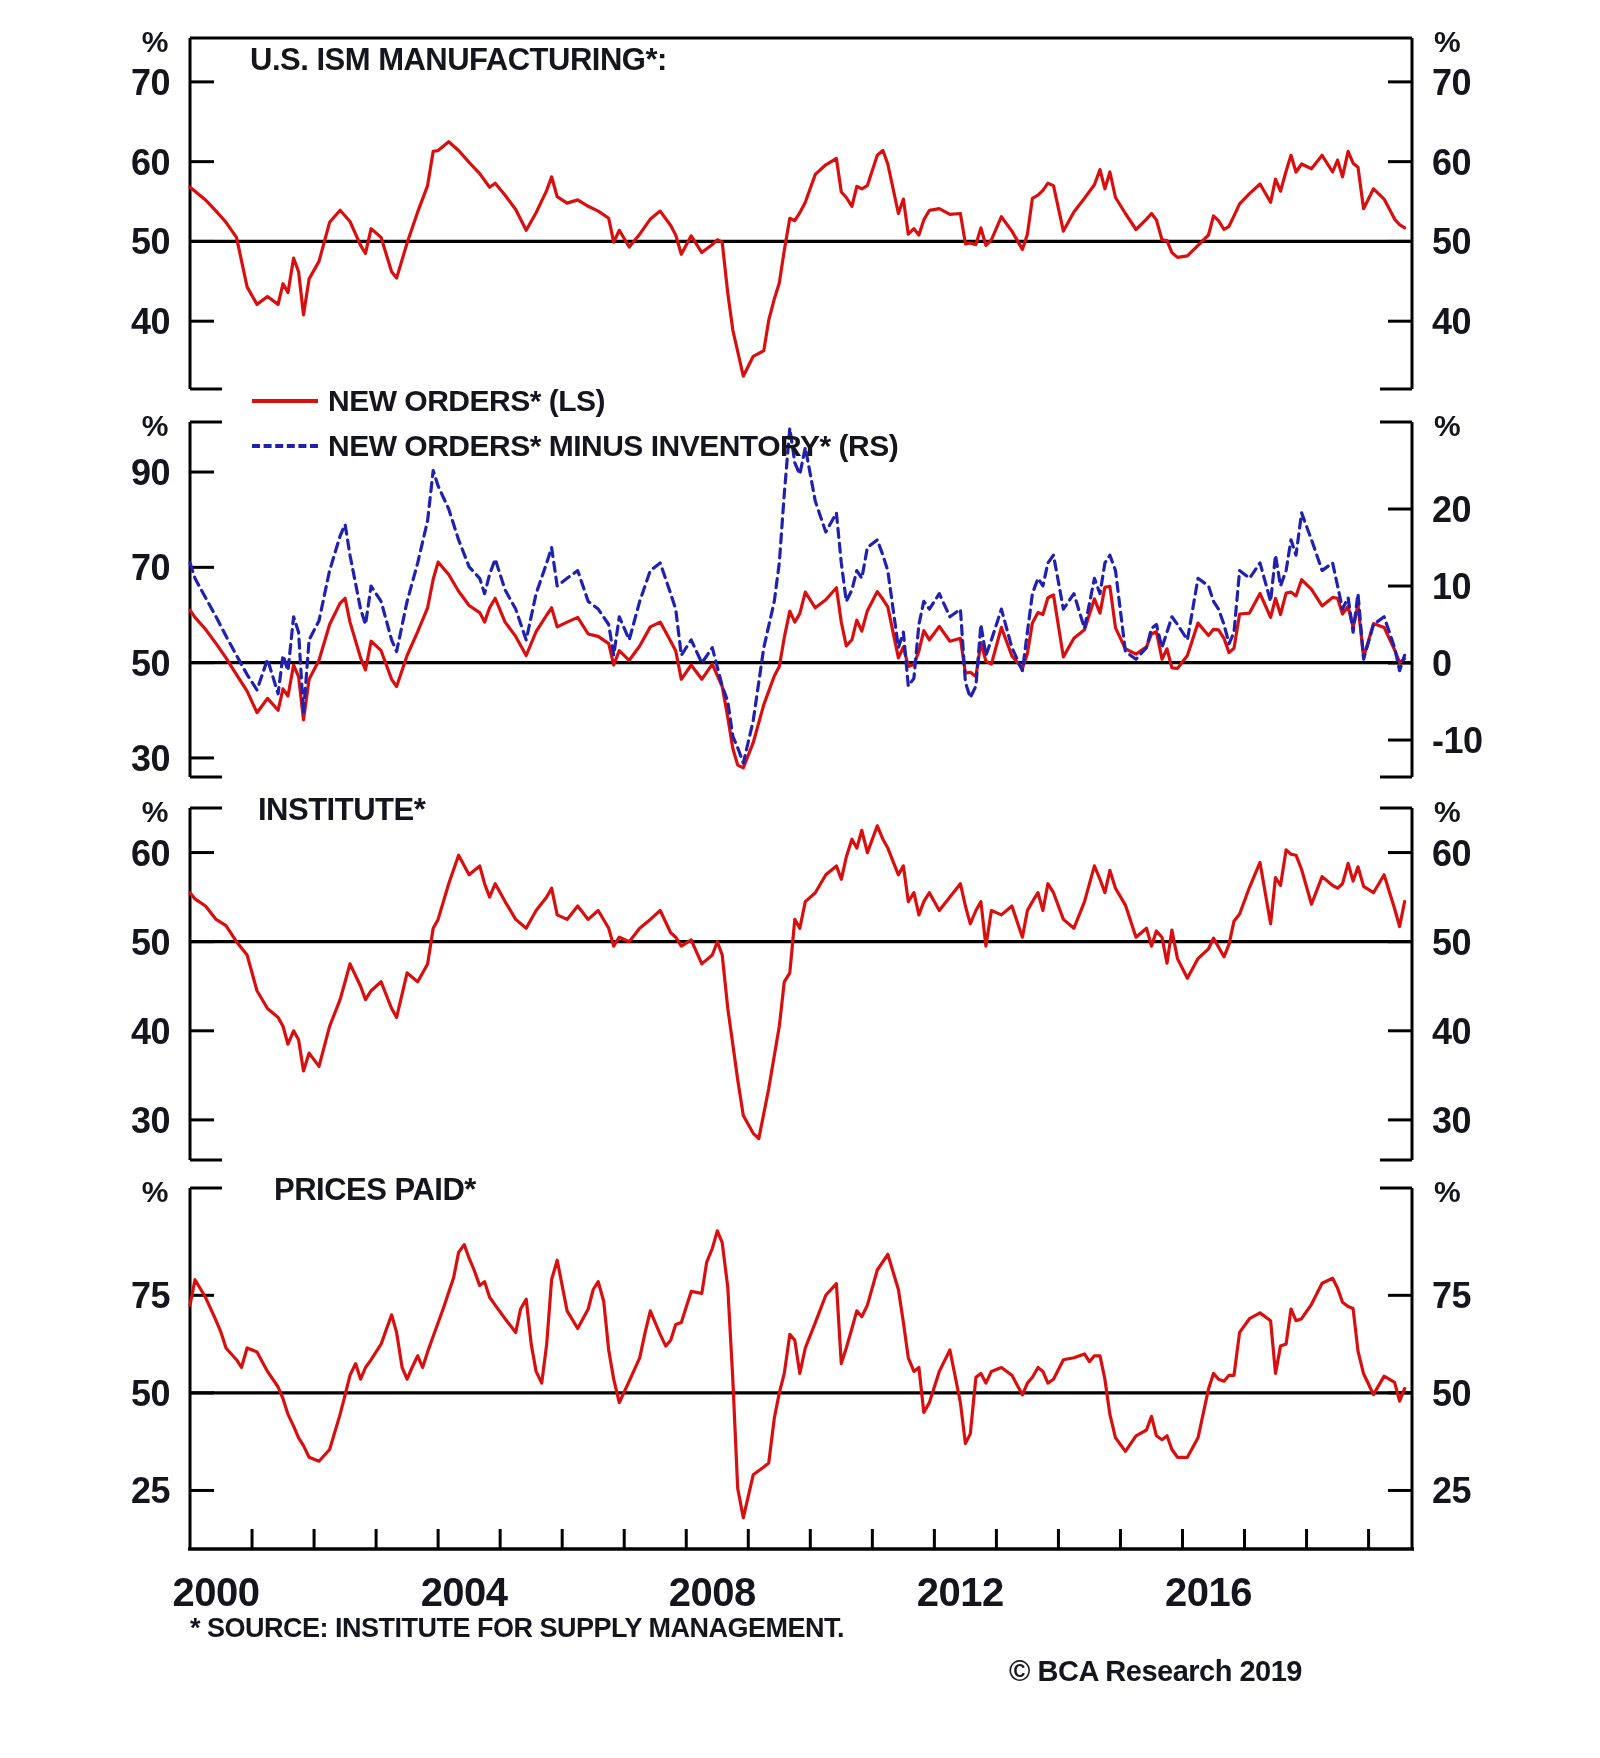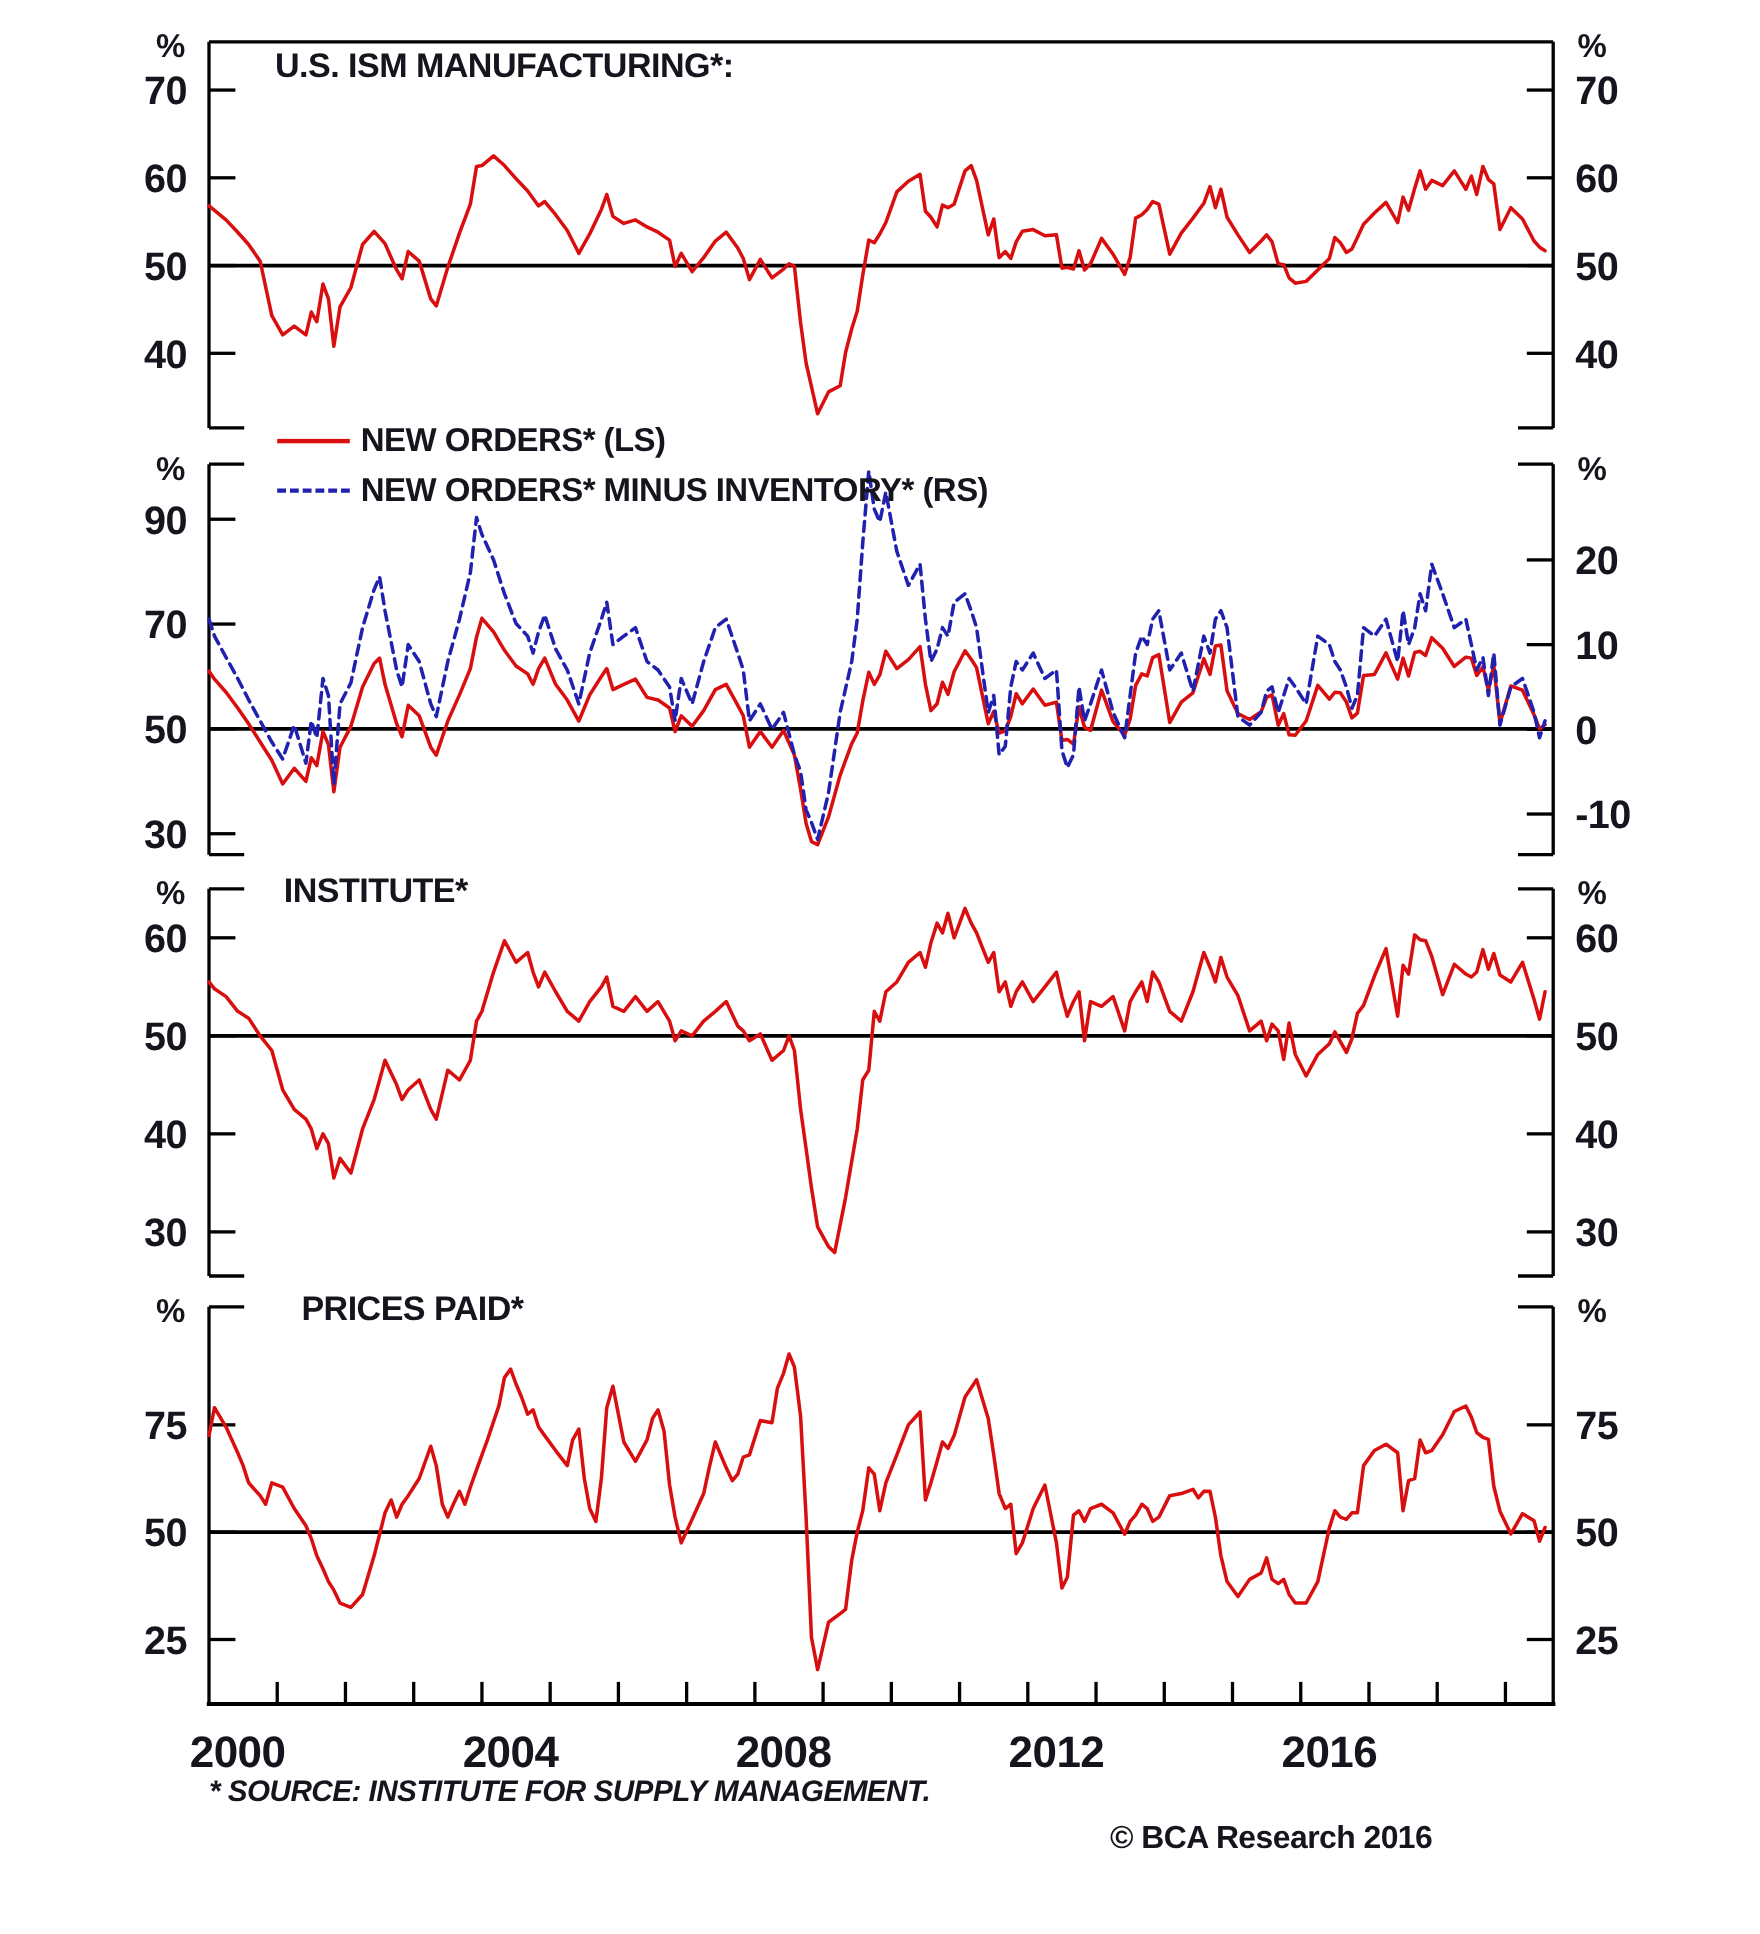--- a/index.html
+++ b/index.html
@@ -155,17 +155,17 @@
   </div>
   <div class="abs legend-row" style="left:252px;top:384px;">
     <div class="legend-marker solid" style="border-top-color: rgb(217, 15, 15);"></div>
     <div class="legend-label">NEW ORDERS* (LS)</div>
   </div>
 
   <div class="abs panel-title" style="left:258px;top:789px;">INSTITUTE*</div>
 
   <div class="abs panel-title" style="left:274px;top:1169px;">PRICES PAID*</div>
 
-  <div class="abs footnote" style="left:190px;top:1613px;font-style:italic;">* SOURCE: INSTITUTE FOR SUPPLY MANAGEMENT.</div>
+  <div class="abs footnote" style="left:190px;top:1613px;">* SOURCE: INSTITUTE FOR SUPPLY MANAGEMENT.</div>
 
-  <div class="abs copyright" style="right:298px;top:1655px;">© BCA Research 2016</div>
+  <div class="abs copyright" style="right:298px;top:1655px;">© BCA Research 2019</div>
 
 </div>
 
 </body></html>

